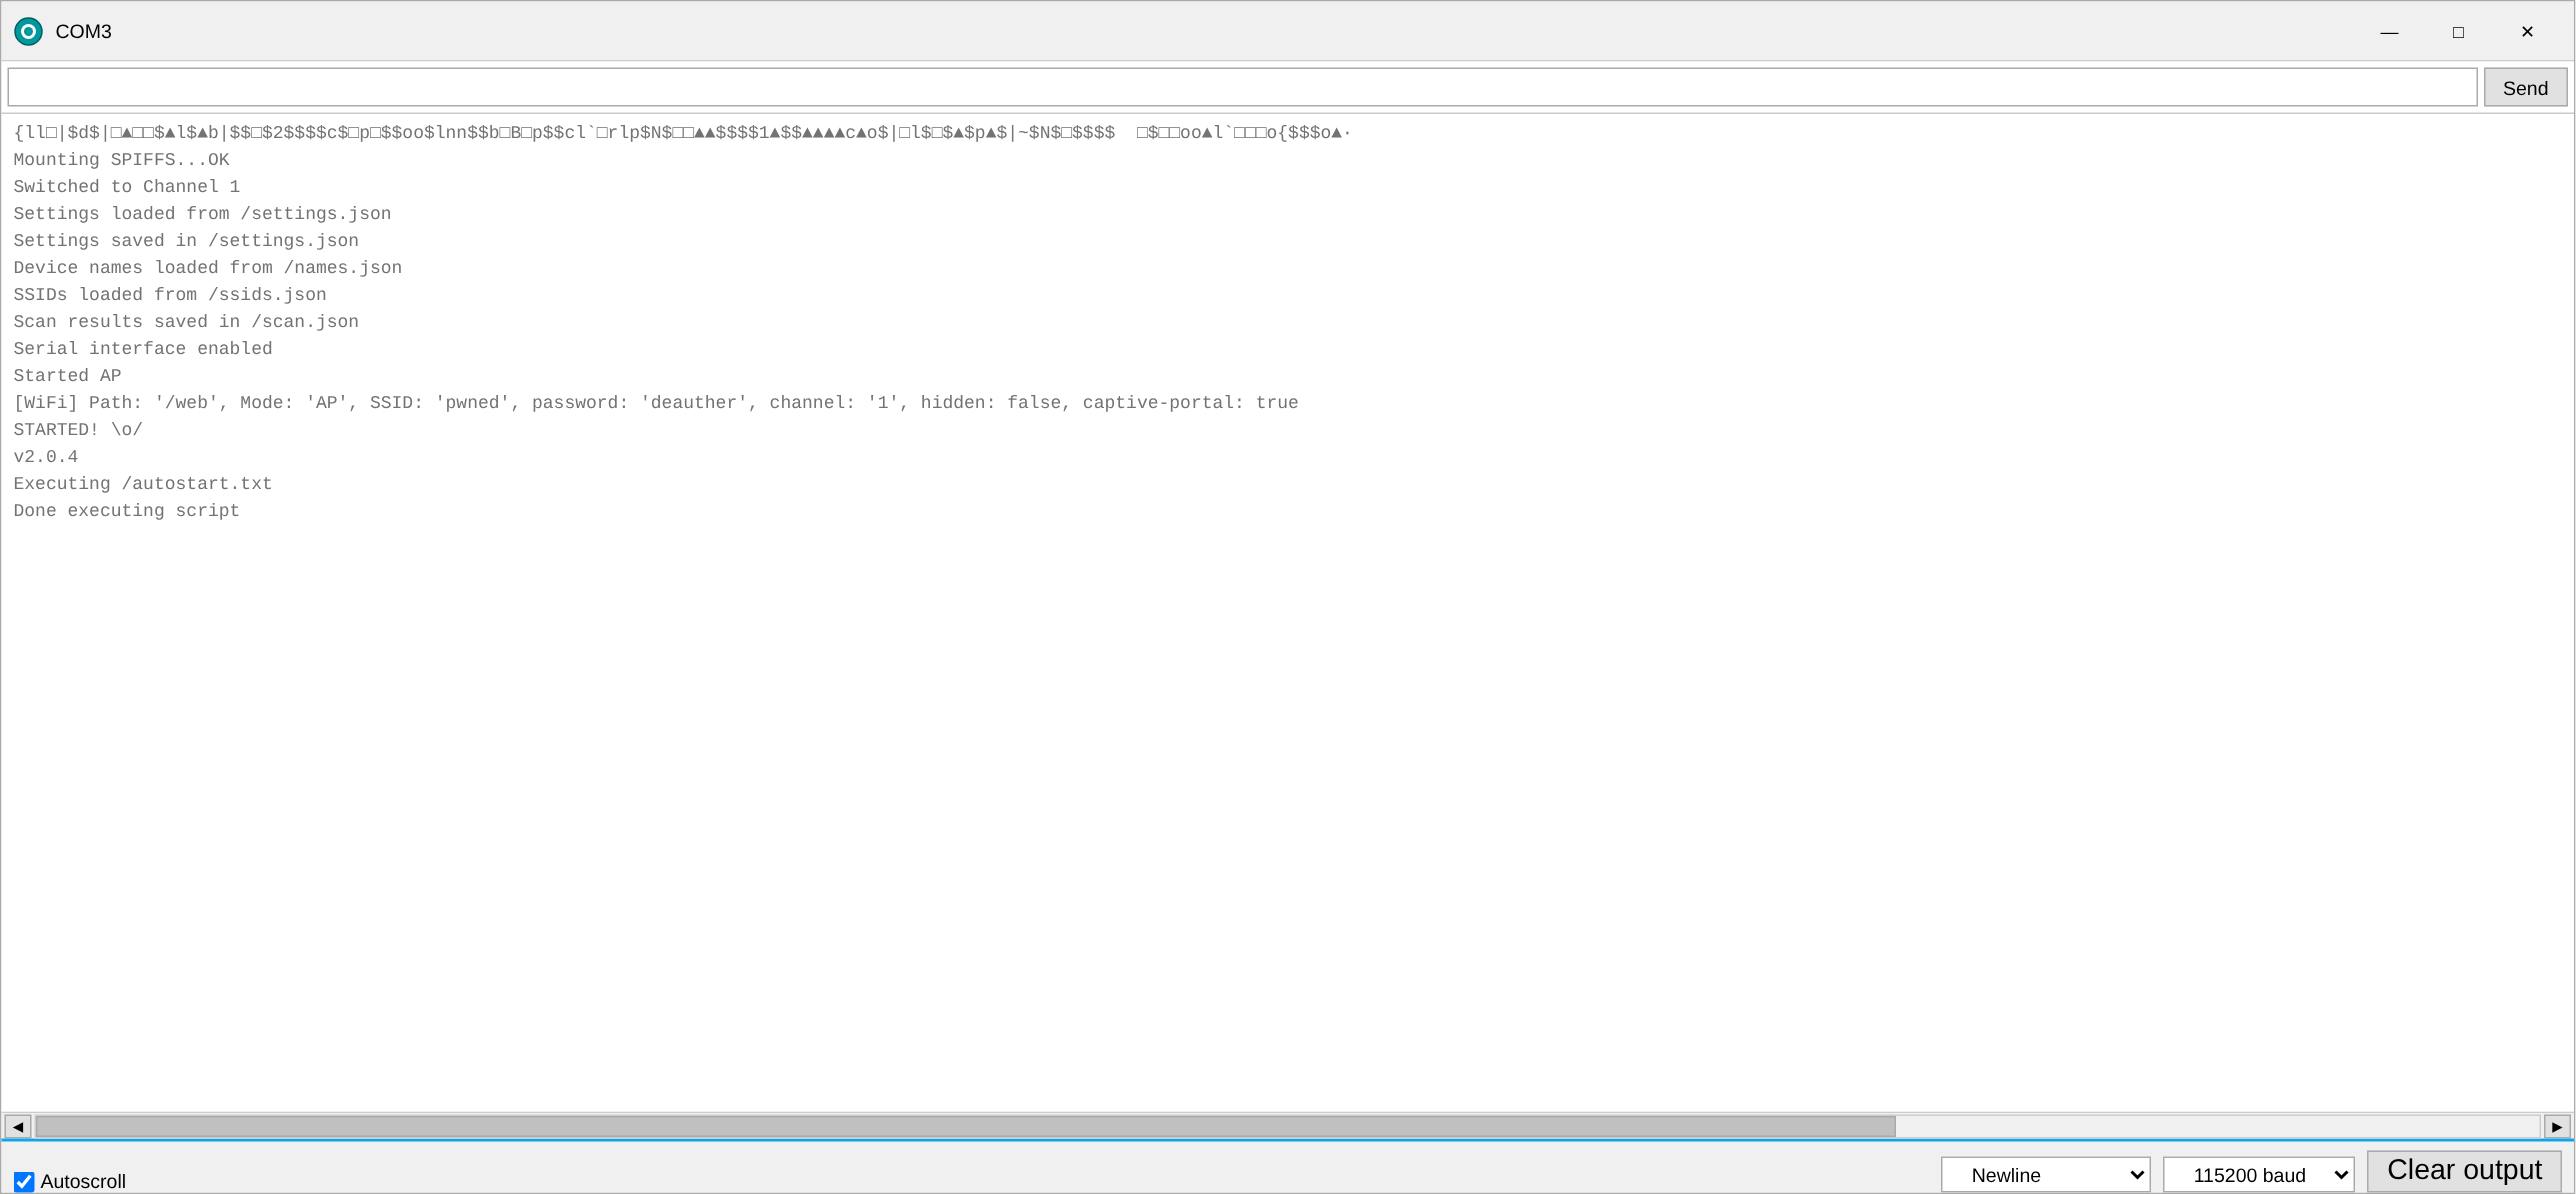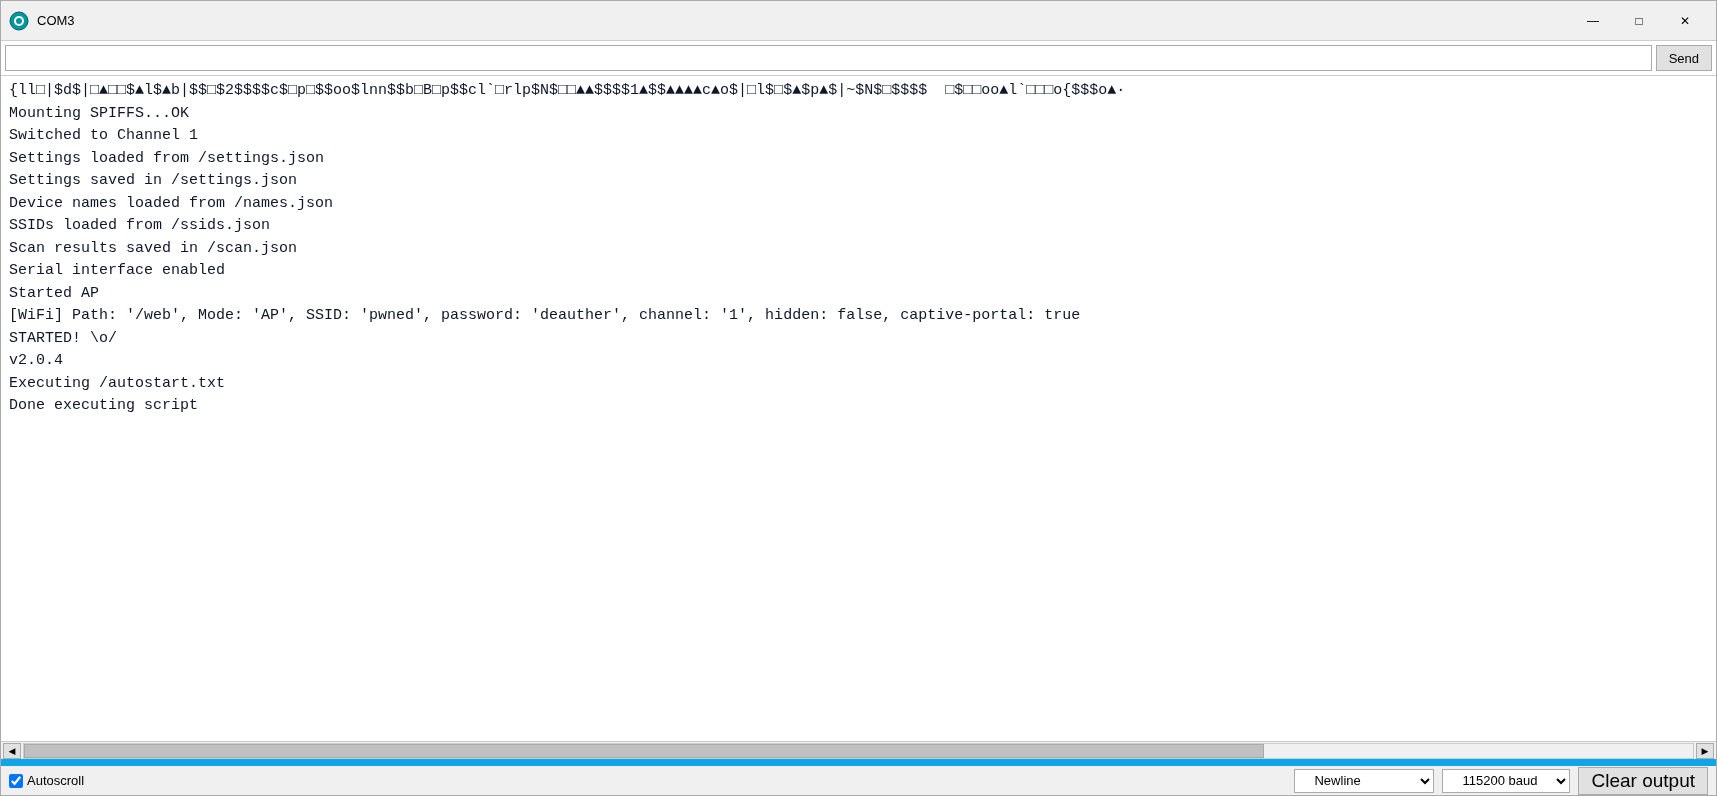--- a/index.html
+++ b/index.html
@@ -109,24 +109,24 @@
       flex: 1;
       background: #ffffff;
       overflow-y: auto;
       overflow-x: auto;
       padding: 4px 8px;
       position: relative;
     }
 
     .serial-output pre {
       font-family: 'Courier New', Courier, monospace;
-      font-size: 15px;
+      font-size: 12px;
       line-height: 1.5;
       white-space: pre;
-      color: #0f172a;
+      color: #737373;
     }
 
     
     .serial-output::-webkit-scrollbar {
       width: 12px;
       height: 12px;
     }
 
     .serial-output::-webkit-scrollbar-track {
       background: #f0f0f0;
@@ -186,23 +186,23 @@
       top: 0;
       width: 1240px;
       height: 100%;
       background: #c0c0c0;
       border: 1px solid #aaaaaa;
     }
 
     .status-bar {
       height: 36px;
       background: #f0f0f0;
-      border-top: 7px solid #0ea5e9;
-      display: flex;
-      align-items: center;
+      border-top: 2px solid #0ea5e9;
+      display: flex;
+      align-items: flex-end;
       padding: 0 8px;
       gap: 8px;
     }
 
     .autoscroll-check {
       display: flex;
       align-items: center;
       gap: 4px;
       font-size: 13px;
     }

